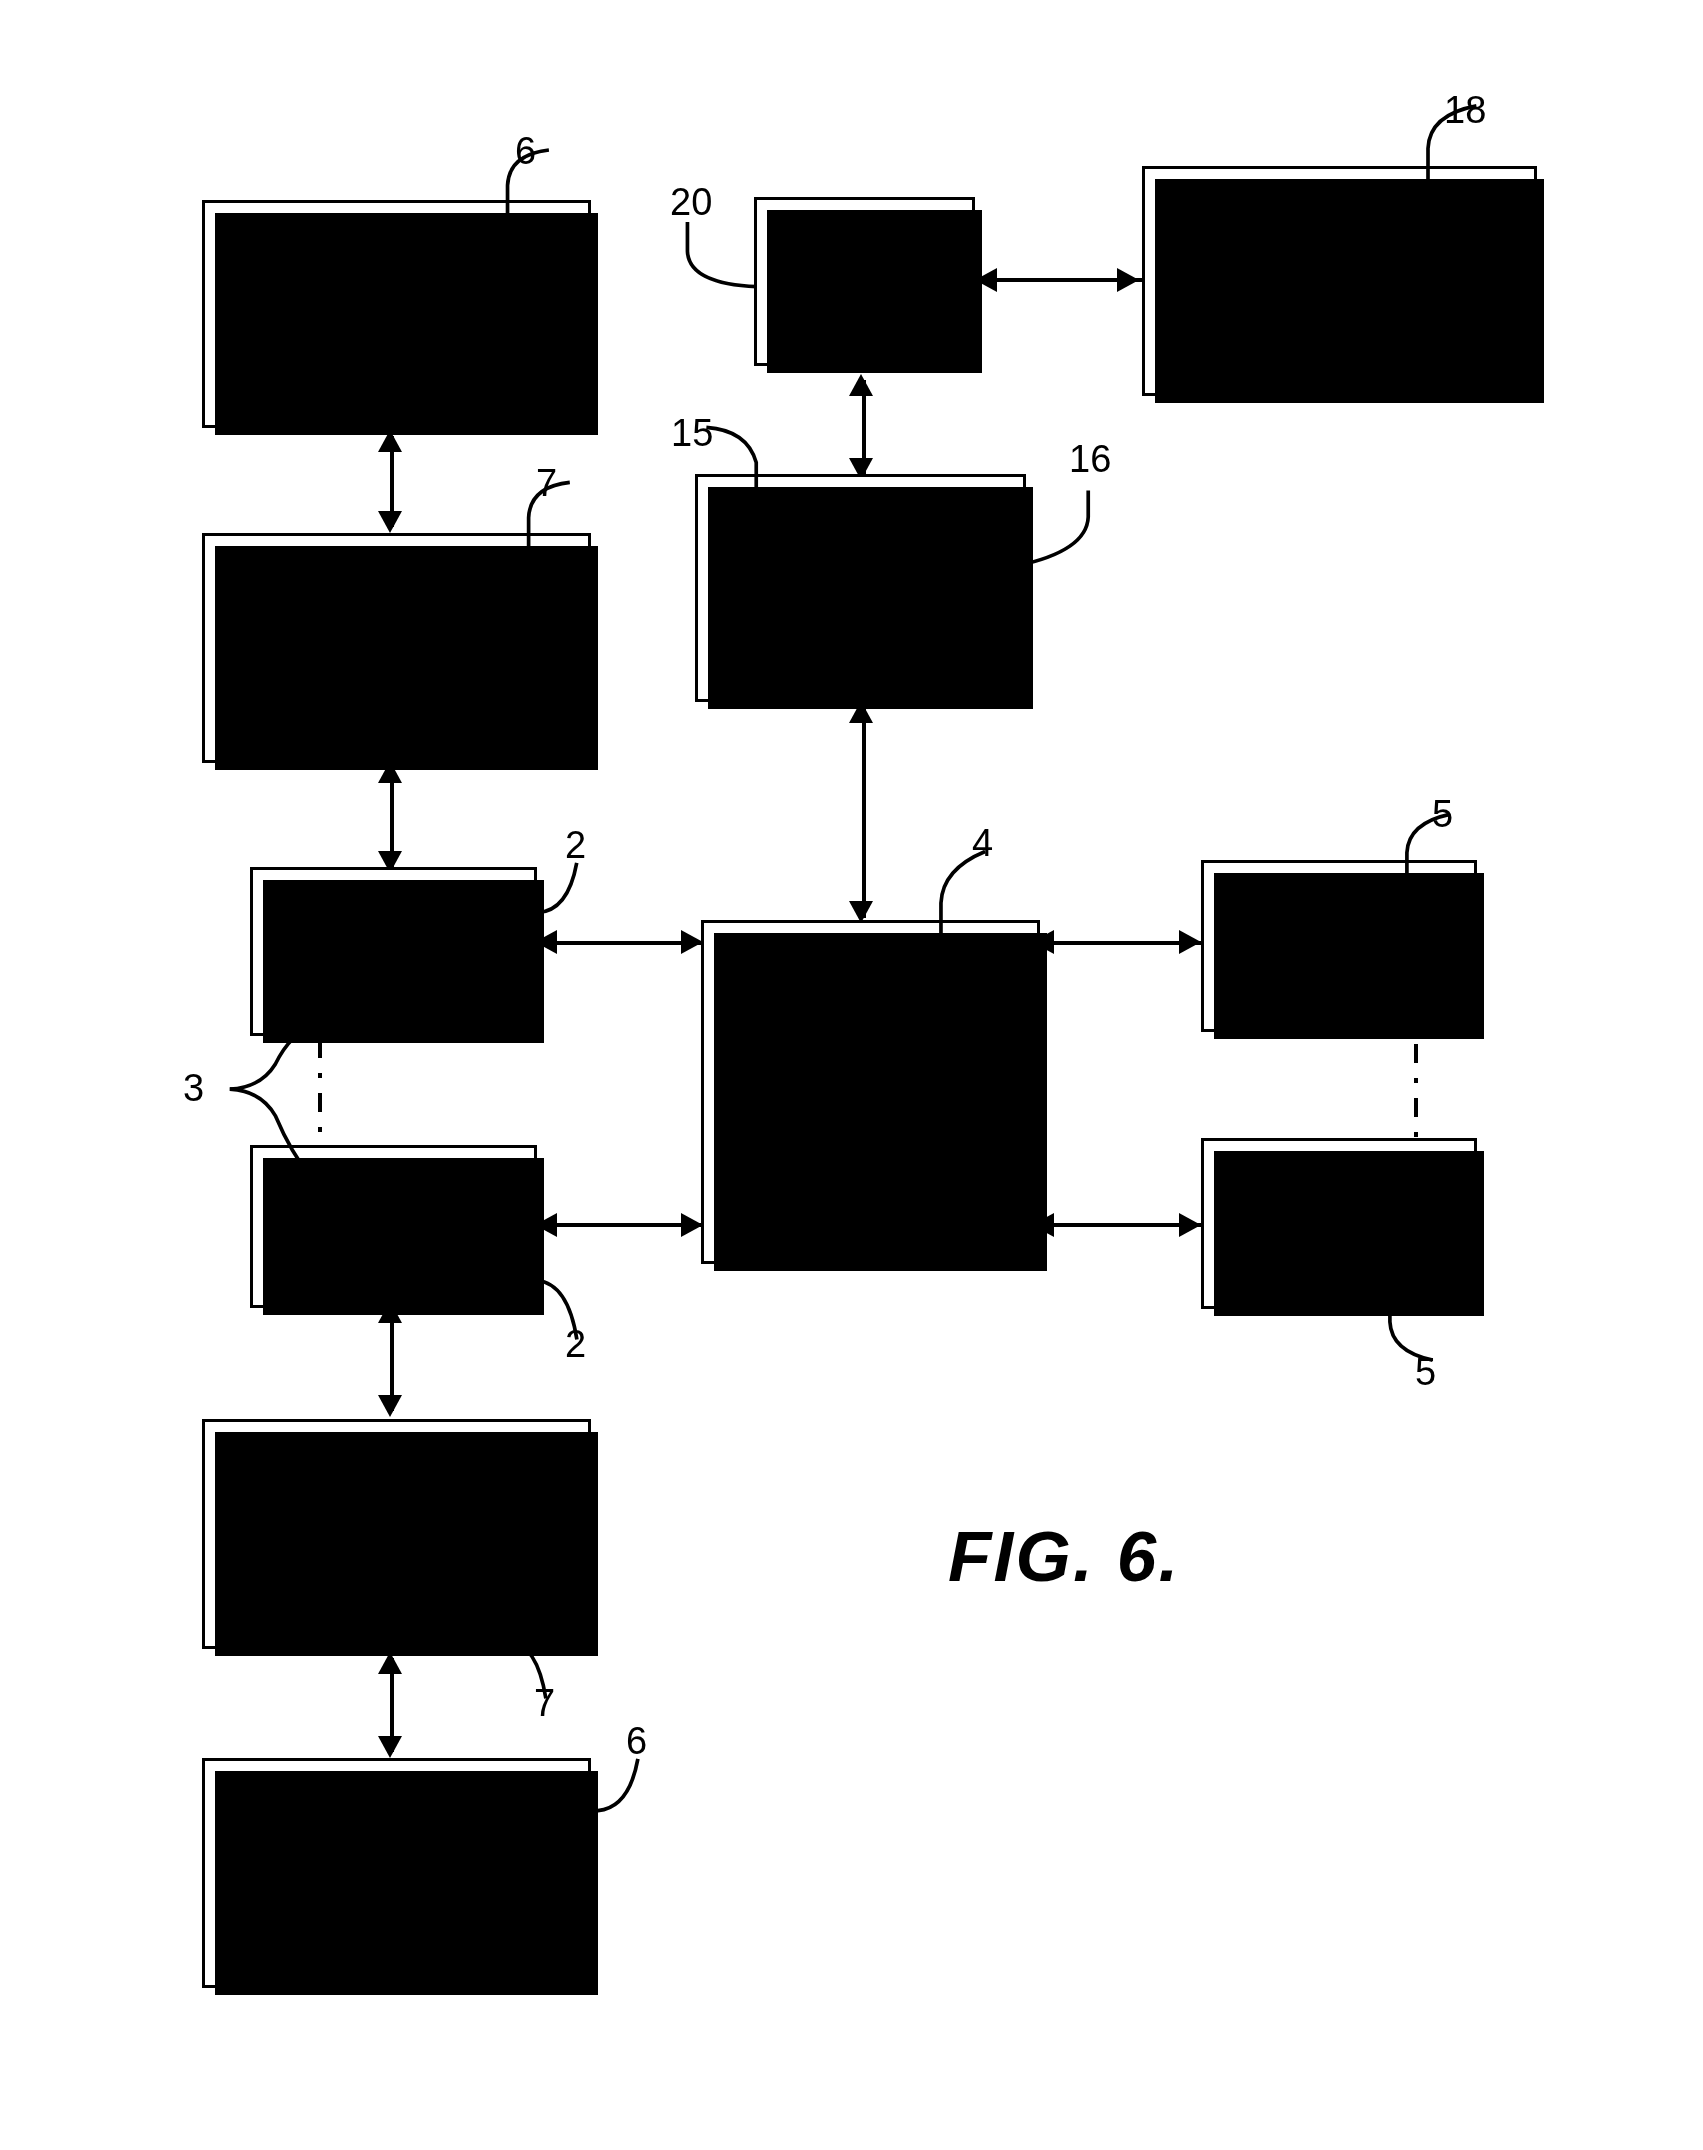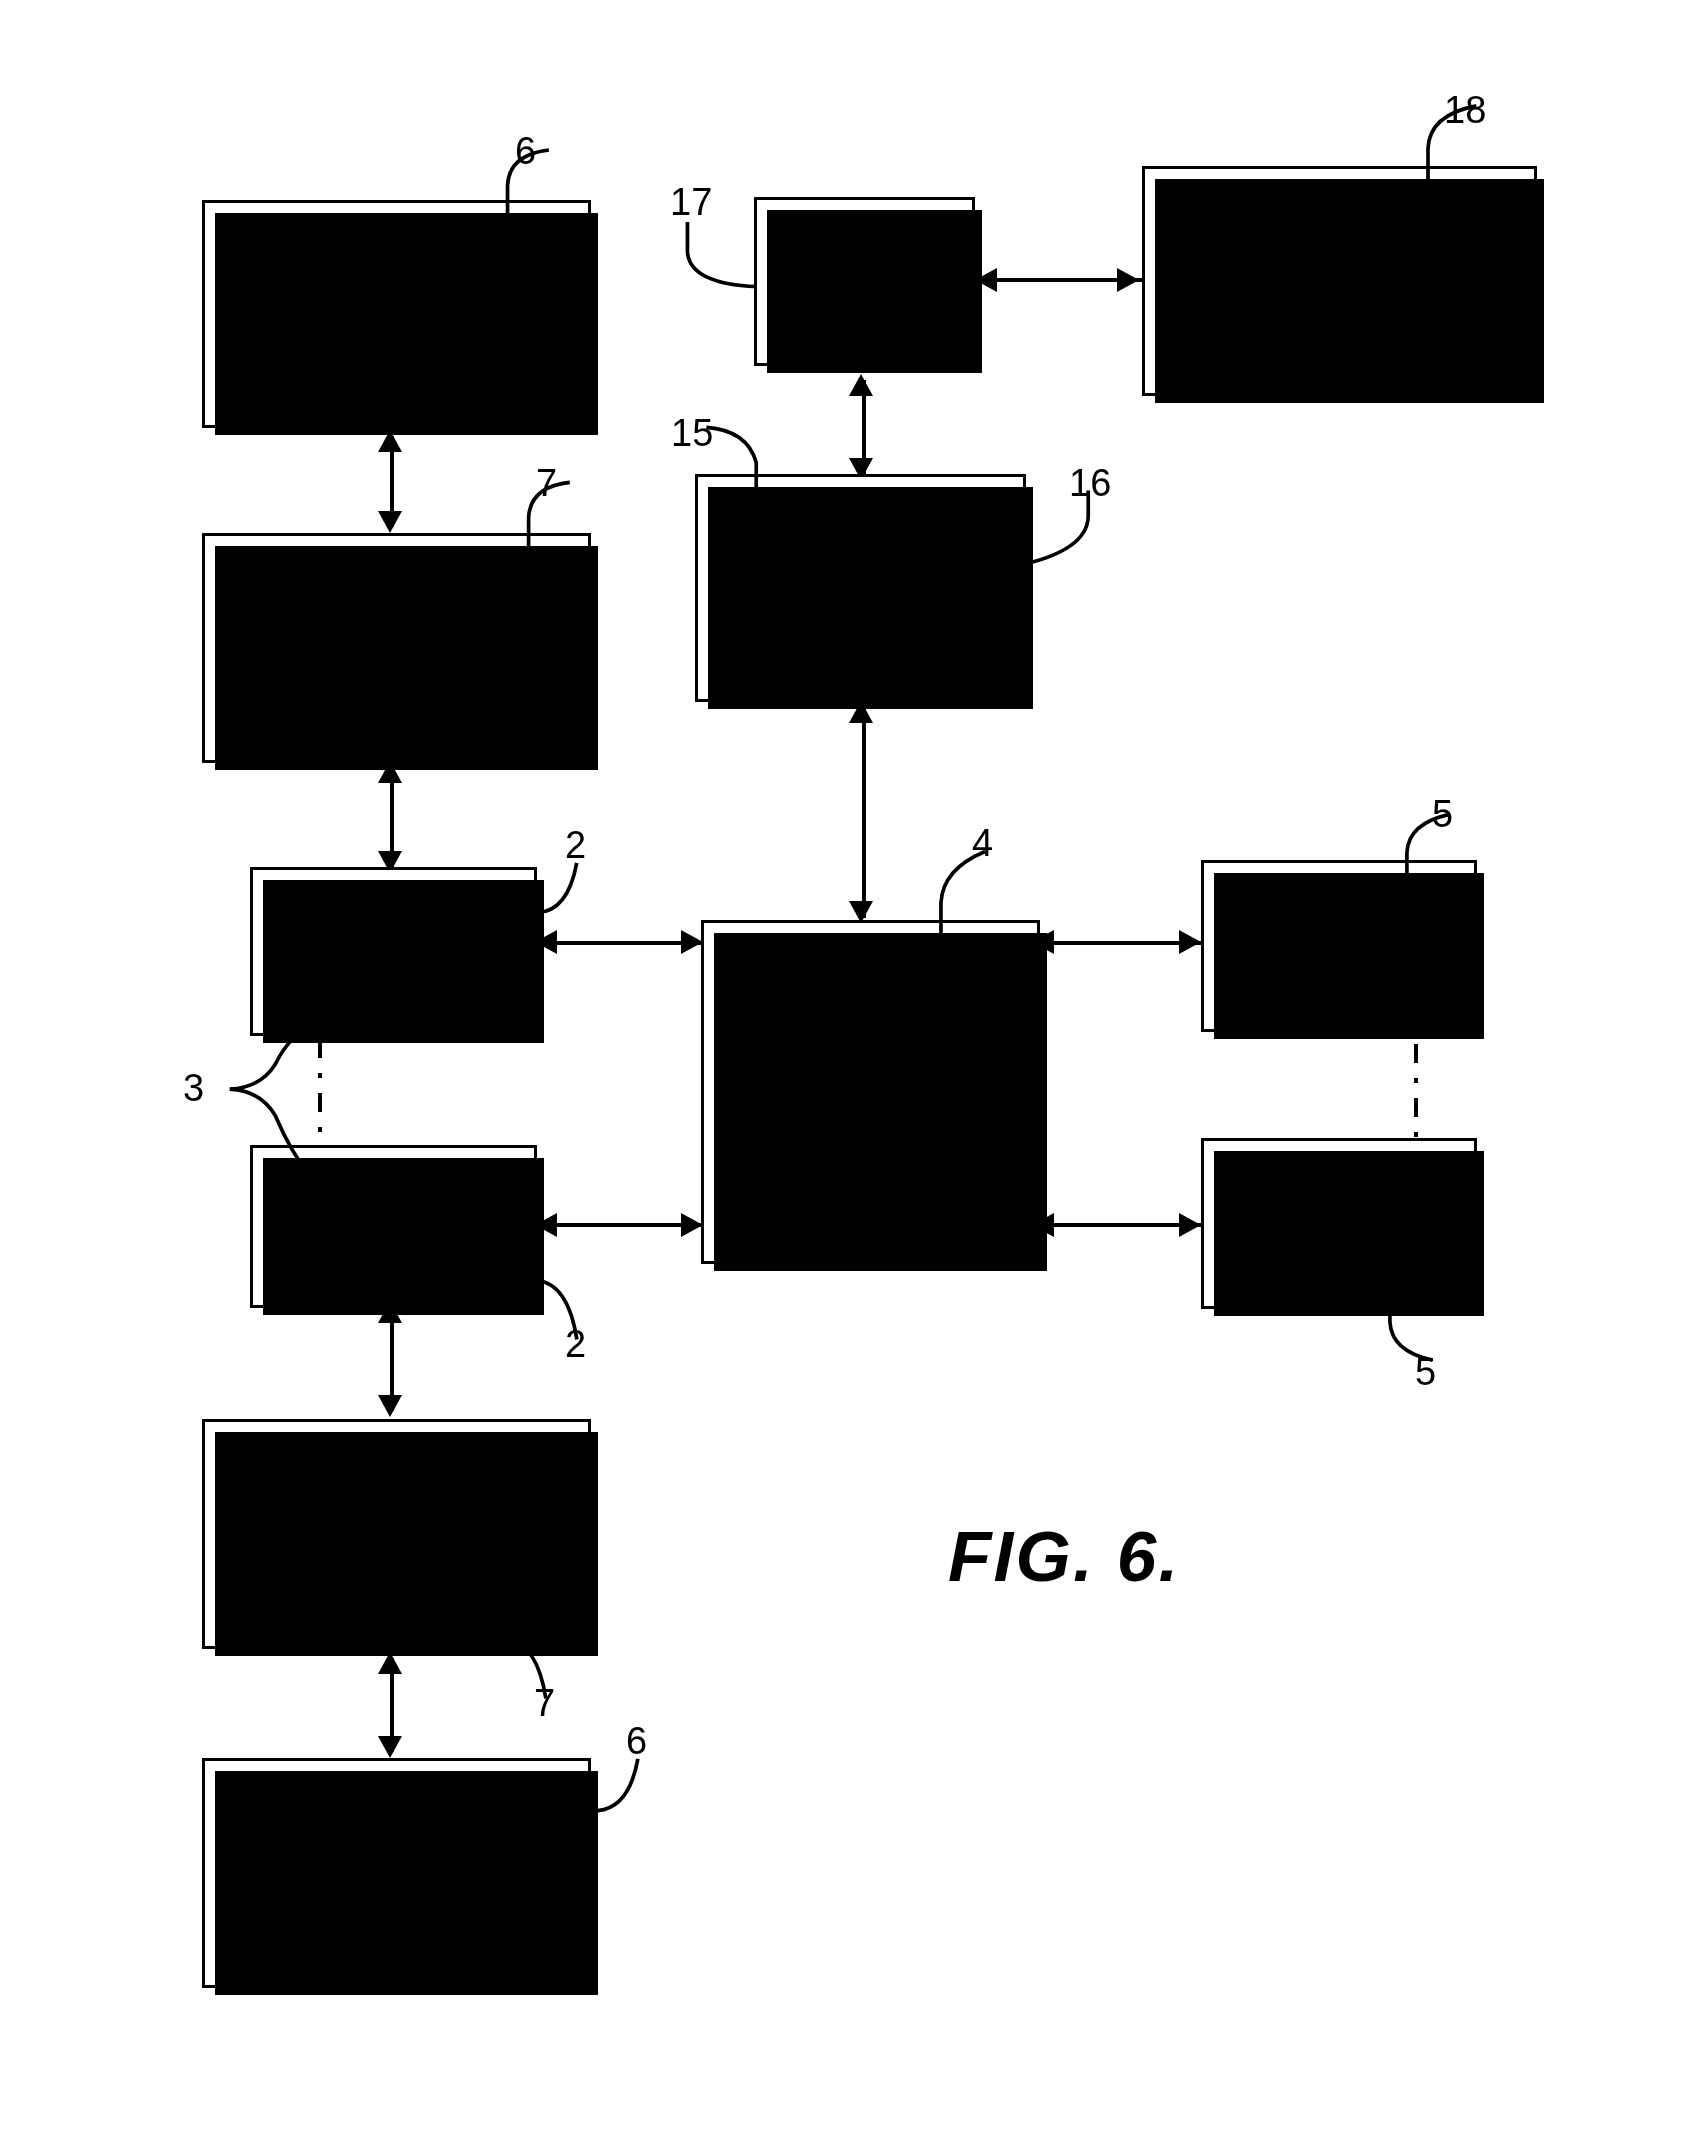--- a/index.html
+++ b/index.html
@@ -277,31 +277,31 @@
   <span class="ref" style="left:534px; top:1684px;">7</span>
 
   <svg class="leader" style="left:567px; top:1750px; width:96px; height:74px;" viewBox="0 0 130 100" width="96" height="74">
     <path d="M 12 82 L 42 82 Q 84 78 96 12"></path>
   </svg>
   <span class="ref" style="left:626px; top:1722px;">6</span>
 
   <svg class="leader" style="left:677px; top:216px; width:96px; height:81px;" viewBox="0 0 130 110" width="96" height="81">
     <path d="M 14 8 L 14 48 Q 16 92 108 96"></path>
   </svg>
-  <span class="ref" style="left:670px; top:183px;">17</span>
+  <span class="ref" style="left:670px; top:183px;">20</span>
 
   <svg class="leader" style="left:693px; top:420px; width:103px; height:88px;" viewBox="0 0 140 120" width="103" height="88">
     <path d="M 18 10 Q 74 14 86 58 L 86 112"></path>
   </svg>
   <span class="ref" style="left:671px; top:414px;">15</span>
 
   <svg class="leader" style="left:1007px; top:483px; width:96px; height:96px;" viewBox="0 0 130 130" width="96" height="96">
     <path d="M 110 10 L 110 46 Q 108 92 14 112"></path>
   </svg>
-  <span class="ref" style="left:1069px; top:464px;">16</span>
+  <span class="ref" style="left:1069px; top:440px;">16</span>
 
   <svg class="leader" style="left:1384px; top:100px; width:110px; height:88px;" viewBox="0 0 150 120" width="110" height="88">
     <path d="M 60 110 L 60 66 Q 62 20 126 8"></path>
   </svg>
   <span class="ref" style="left:1444px; top:91px;">18</span>
 
   <svg class="leader" style="left:913px; top:841px; width:103px; height:96px;" viewBox="0 0 140 130" width="103" height="96">
     <path d="M 38 126 L 38 84 Q 40 38 98 14"></path>
   </svg>
   <span class="ref" style="left:972px; top:824px;">4</span>

